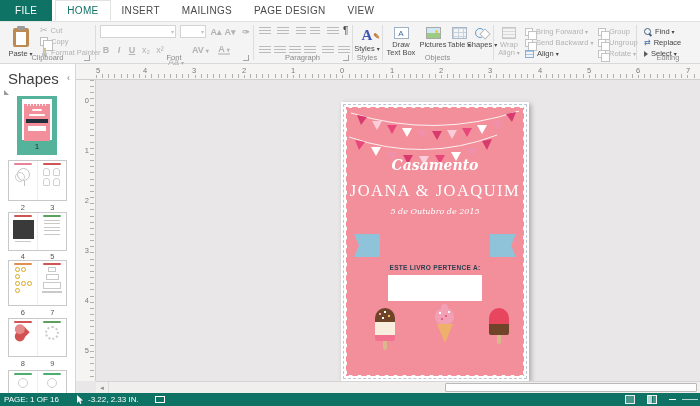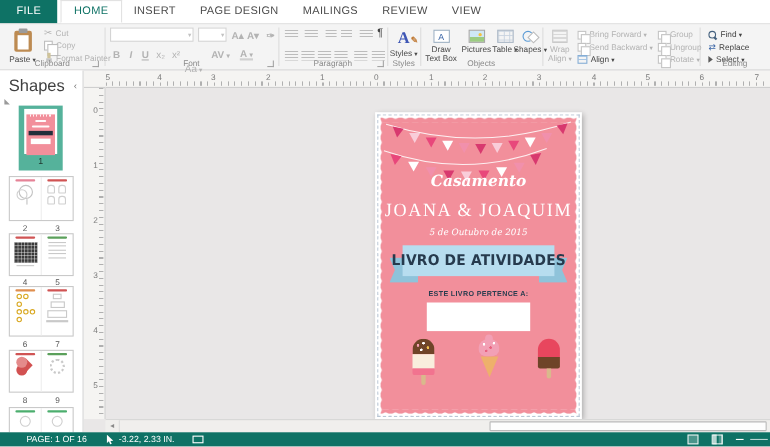--- a/index.html
+++ b/index.html
@@ -143,21 +143,21 @@
   .cone-scoop { width:19px; height:16px; background:#f2a0b5; border-radius:50% 50% 40% 40%; margin:-3px auto 0; position:relative;
     background-image:radial-gradient(circle 1px at 5px 5px,#fff 1px,transparent 1.4px),radial-gradient(circle 1px at 11px 8px,#e8627f 1px,transparent 1.4px),radial-gradient(circle 1px at 14px 4px,#fff 1px,transparent 1.4px),radial-gradient(circle 1px at 7px 11px,#e8627f 1px,transparent 1.4px); }
   .cone-body { width:0; height:0; margin:0 auto; border-left:8px solid transparent; border-right:8px solid transparent; border-top:19px solid #eeb06b; }
   .p3-body { width:20px; height:27px; border-radius:10px 10px 2px 2px; background:linear-gradient(#e8465e 0 60%, #6f4428 60% 100%); }
 
   
   .hscroll { position:absolute; left:96px; right:0; bottom:13px; height:12px; background:#f0efed; border-top:1px solid #d5d5d5; z-index:6; }
   .hs-arrow { position:absolute; left:0; top:0; width:13px; height:11px; background:#f0efed; border-right:1px solid #dcdcdc; color:#8a8a8a; font-size:7px; text-align:center; line-height:11px; }
   .hs-thumb { position:absolute; left:349px; right:3px; top:1px; height:9px; background:#fdfdfd; border:1px solid #b9b9b9; border-radius:1px; }
   .statusbar { position:absolute; left:0; right:0; bottom:0; height:13px; background:#0E7265; color:#fff; font-size:8px; display:flex; align-items:center; z-index:7; }
-  .sb-item { margin-left:24px; white-space:nowrap; }
+  .sb-item { margin-left:4px; white-space:nowrap; }
   .cursor-ic { width:7px; height:9px; margin-left:18px; }
   .objsize-ic { width:10px; height:7px; border:1px solid #fff; margin-left:16px; }
   .sb-right { position:absolute; right:0; top:0; bottom:0; display:flex; align-items:center; }
   .view-ic { width:10px; height:9px; border:1px solid rgba(255,255,255,.85); margin-right:12px; background:rgba(255,255,255,.25); }
   .view-ic.spread2 { background:linear-gradient(90deg, rgba(255,255,255,.7) 0 4px, transparent 4px 5px, rgba(255,255,255,.25) 5px); }
   .zoom-minus { width:7px; height:1px; background:#fff; margin-right:6px; }
   .zoom-track { width:16px; height:1px; background:rgba(255,255,255,.7); margin-right:2px; }
 </style>
 </head>
 <body>
@@ -166,27 +166,24 @@
   <div class="tab tab-file">
       <span>FILE</span>
     </div>
   <div class="tab tab-active">
       <span>HOME</span>
     </div>
   <div class="tab">
       <span>INSERT</span>
     </div>
   <div class="tab">
+      <span>MAILINGS</span>
+    </div>
+  <div class="tab">
       <span>PAGE DESIGN</span>
-    </div>
-  <div class="tab">
-      <span>MAILINGS</span>
-    </div>
-  <div class="tab">
-      <span>REVIEW</span>
     </div>
   <div class="tab">
       <span>VIEW</span>
     </div>
 </div>
 
 <div class="ribbon">
 
   <div class="gsep" style="left:95px"></div>
   <div class="gsep" style="left:253px"></div>
@@ -493,23 +490,20 @@
         <polygon points="136,32 146,30 141,41" fill="#d8396f"></polygon>
       </svg>
 
       <div class="cov-script">Casamento</div>
       <div class="cov-names">JOANA &amp; JOAQUIM</div>
       <div class="cov-date">5 de Outubro de 2015</div>
 
       <div class="banner">
         <div class="tail tail-l"></div>
         <div class="tail tail-r"></div>
-        <div class="banner-main">
-          <span class="banner-text">LIVRO DE ATIVIDADES</span>
-        </div>
       </div>
 
       <div class="belongs">ESTE LIVRO PERTENCE A:</div>
       <div class="name-box"></div>
 
       <div class="ice" style="left:29px;">
         <div class="p1-top"></div>
           <div class="p1-mid"></div>
           <div class="p1-bot"></div>
           <div class="stick"></div>

